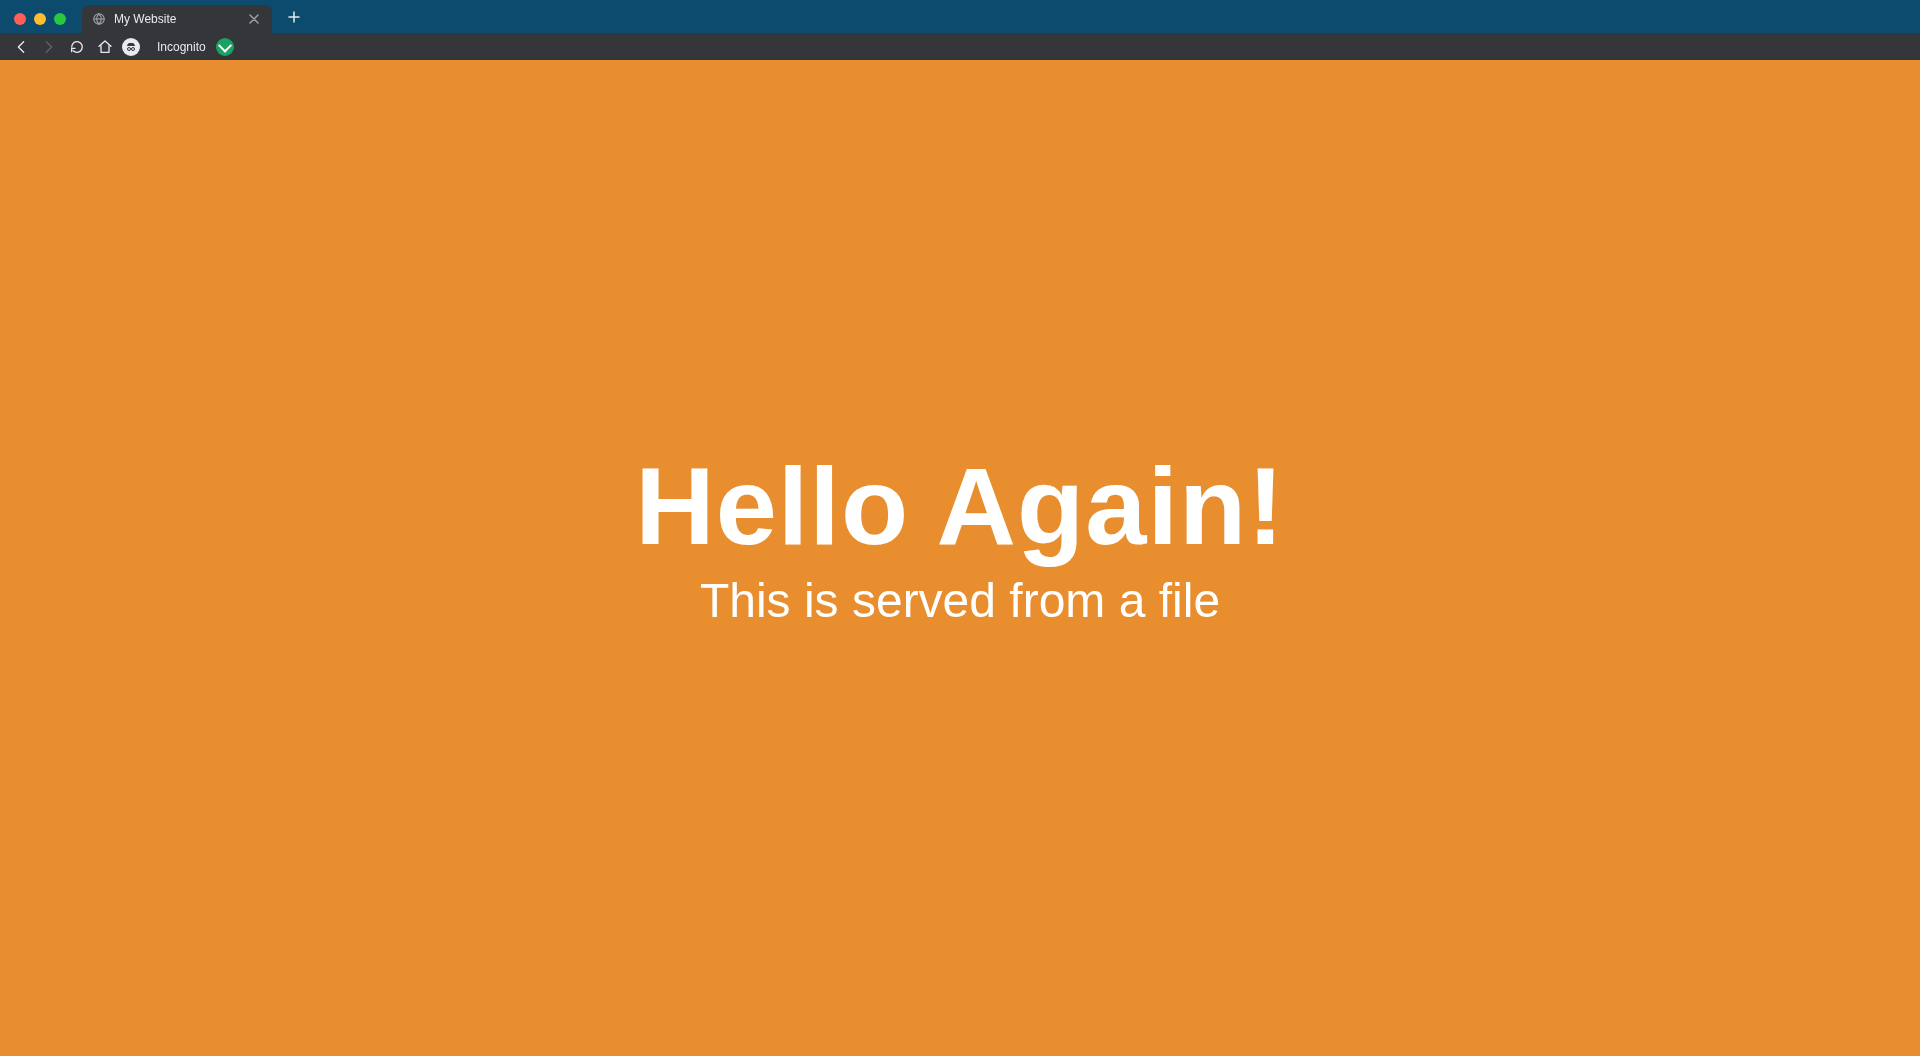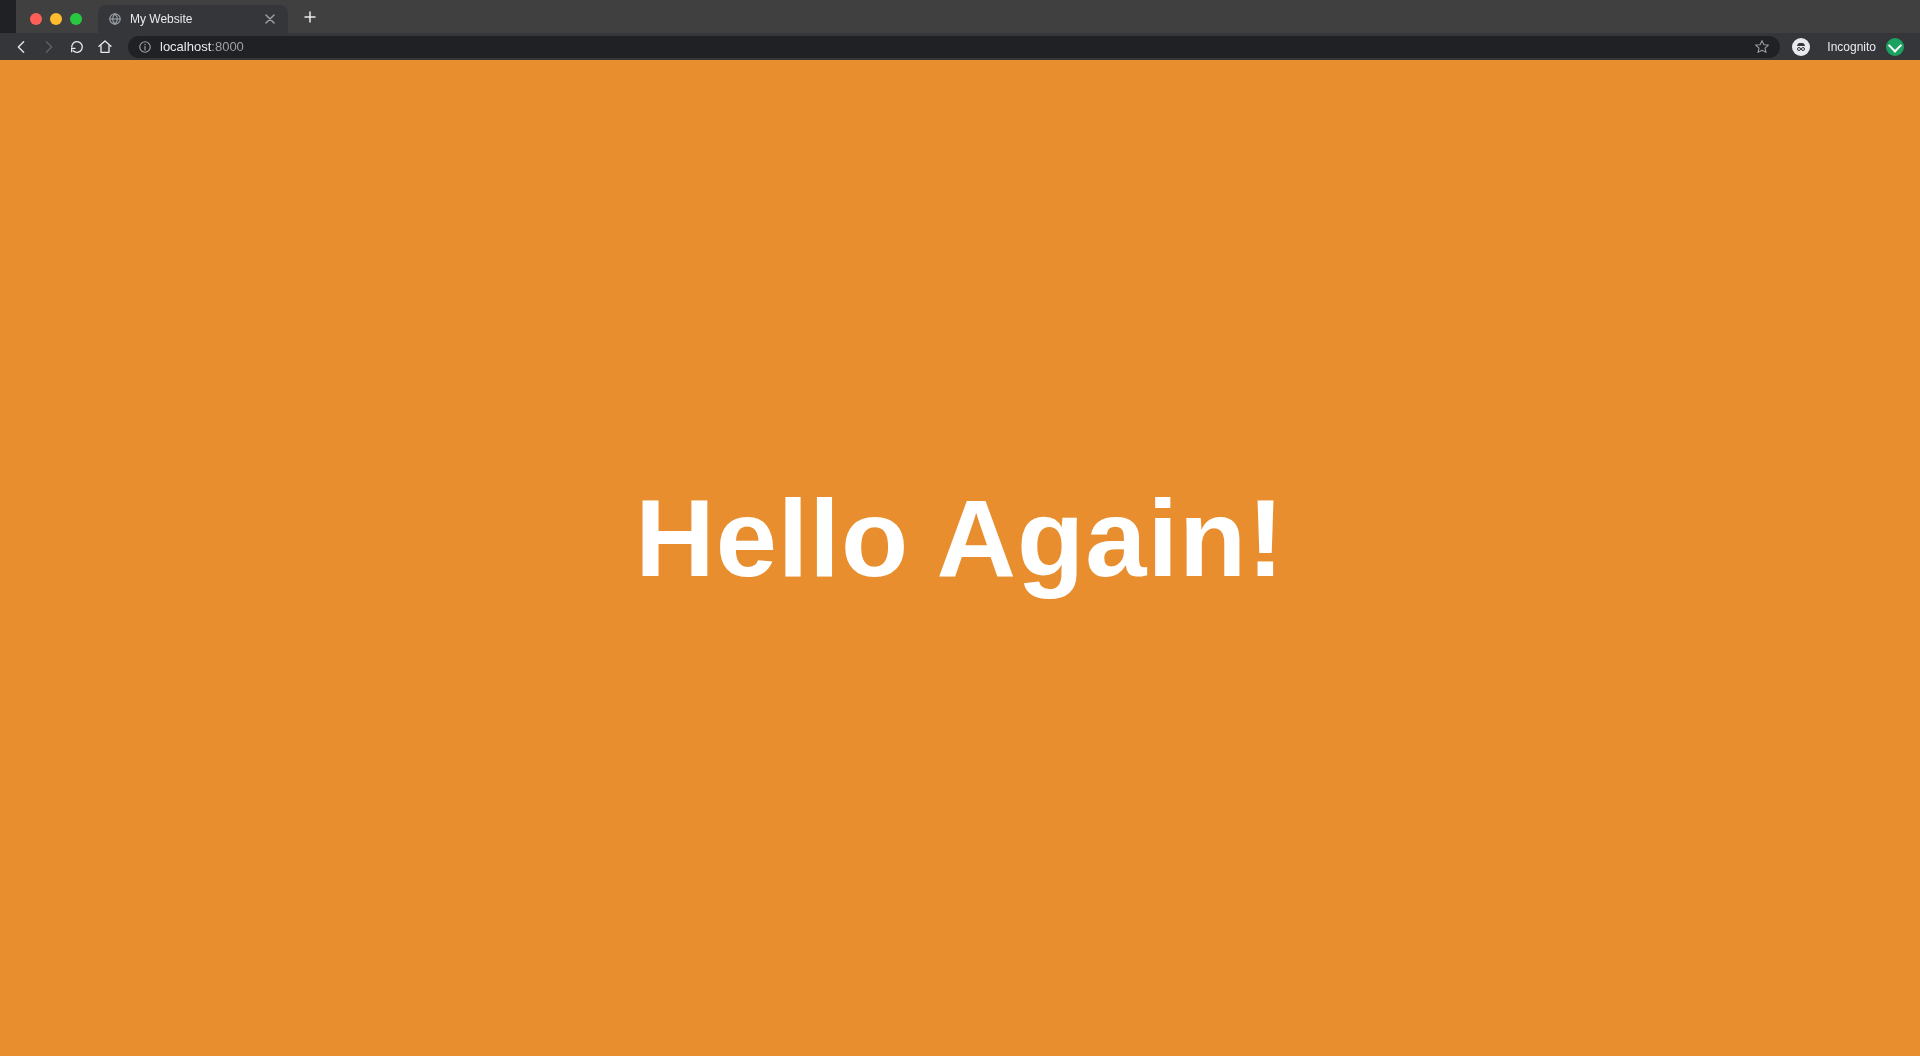--- a/index.html
+++ b/index.html
@@ -20,25 +20,24 @@
     .browser-chrome {
       background: #202124;
       height: 60px;
       display: flex;
       flex-direction: column;
     }
 
     
     .tab-bar {
       height: 33px;
-      background: #404040;
+      background: #0c4a6e;
       display: flex;
       align-items: flex-end;
       padding-left: 10px;
-      margin-left: 16px;
     }
 
     .traffic-lights {
       display: flex;
       align-items: center;
       gap: 8px;
       padding: 0 10px 8px 4px;
     }
 
     .traffic-light {
@@ -301,37 +300,20 @@
       </svg>
     </div>
 
     <div class="nav-btn">
       <svg viewBox="0 0 24 24">
         <path d="M3 11l9-8 9 8" fill="none" stroke="currentColor" stroke-width="2" stroke-linecap="round" stroke-linejoin="round"></path>
         <path d="M6 10v10h12V10" fill="none" stroke="currentColor" stroke-width="2" stroke-linecap="round" stroke-linejoin="round"></path>
       </svg>
     </div>
 
-    <div class="address-bar">
-      <span class="info-icon">
-        <svg viewBox="0 0 24 24">
-          <circle cx="12" cy="12" r="9" fill="none" stroke="#9aa0a6" stroke-width="2"></circle>
-          <line x1="12" y1="11" x2="12" y2="17" stroke="#9aa0a6" stroke-width="2" stroke-linecap="round"></line>
-          <circle cx="12" cy="7.5" r="1.2" fill="#9aa0a6"></circle>
-        </svg>
-      </span>
-      <span class="url-host">localhost</span>
-        <span class="url-port">:8000</span>
-      <span class="addr-spacer"></span>
-      <span class="star-icon">
-        <svg viewBox="0 0 24 24">
-          <path d="M12 2.5l2.9 6 6.6.6-5 4.5 1.5 6.5L12 16.9 6 20.1l1.5-6.5-5-4.5 6.6-.6z" fill="none" stroke="#9aa0a6" stroke-width="1.6" stroke-linejoin="round"></path>
-        </svg>
-      </span>
-    </div>
 
     <div class="right-icons">
       <div class="incognito-chip">
         <span class="incognito-badge">
           <svg width="12" height="12" viewBox="0 0 24 24">
             <path d="M4 10c1-5 3-6 8-6s7 1 8 6H4z" fill="#35363a"></path>
             <circle cx="8" cy="16" r="3" fill="none" stroke="#35363a" stroke-width="2"></circle>
             <circle cx="16" cy="16" r="3" fill="none" stroke="#35363a" stroke-width="2"></circle>
             <path d="M11 16h2" stroke="#35363a" stroke-width="2"></path>
           </svg>
@@ -339,13 +321,14 @@
         <span>Incognito</span>
       </div>
       <div class="profile-dot"></div>
     </div>
 
   </div>
 </div>
 
 <div class="page">
   <h1>Hello Again!</h1>
+  <h2>This is served from a file</h2>
 </div>
 
 </body></html>

